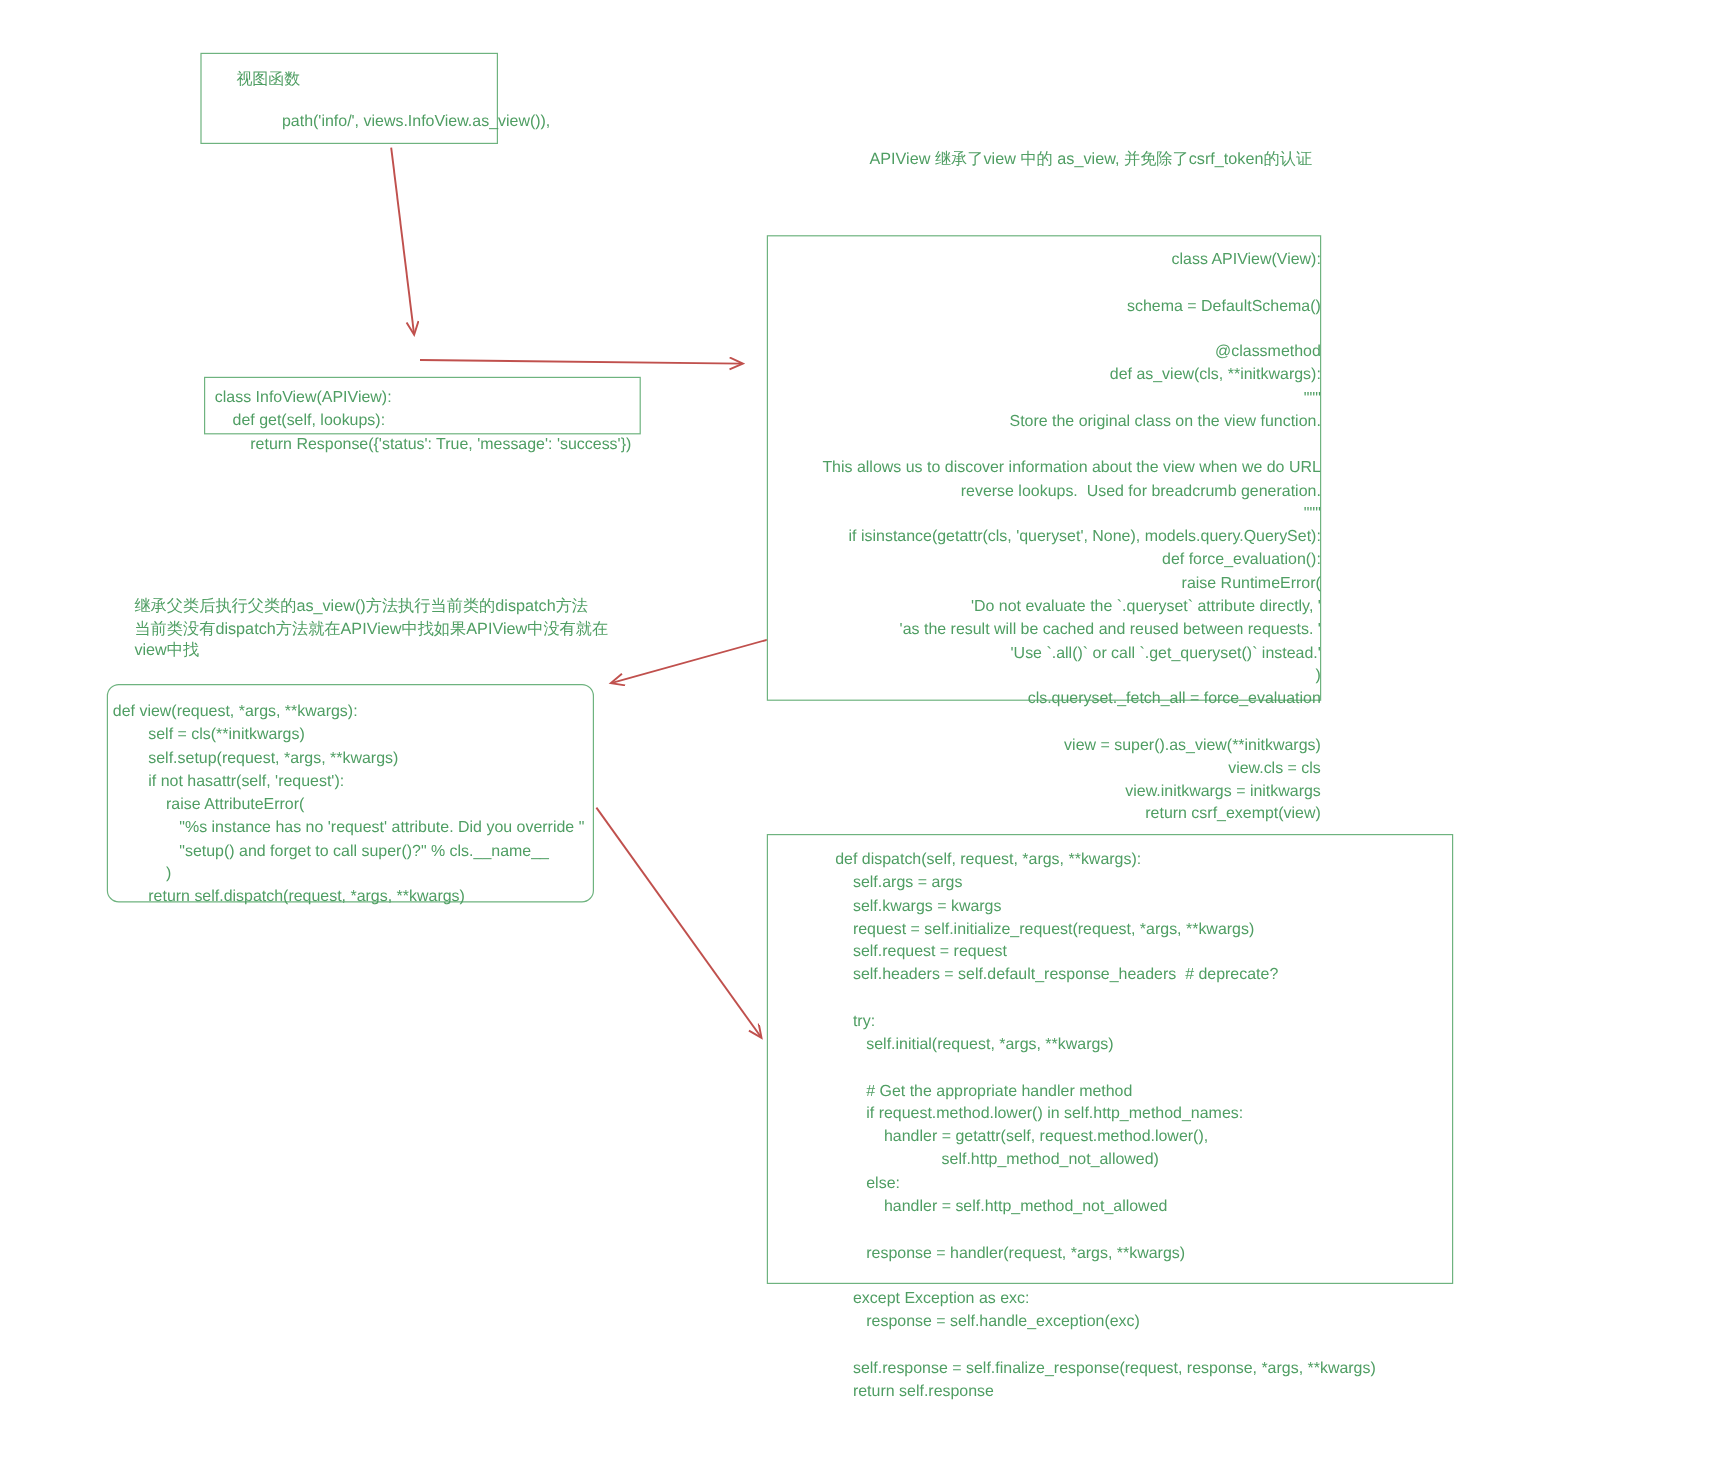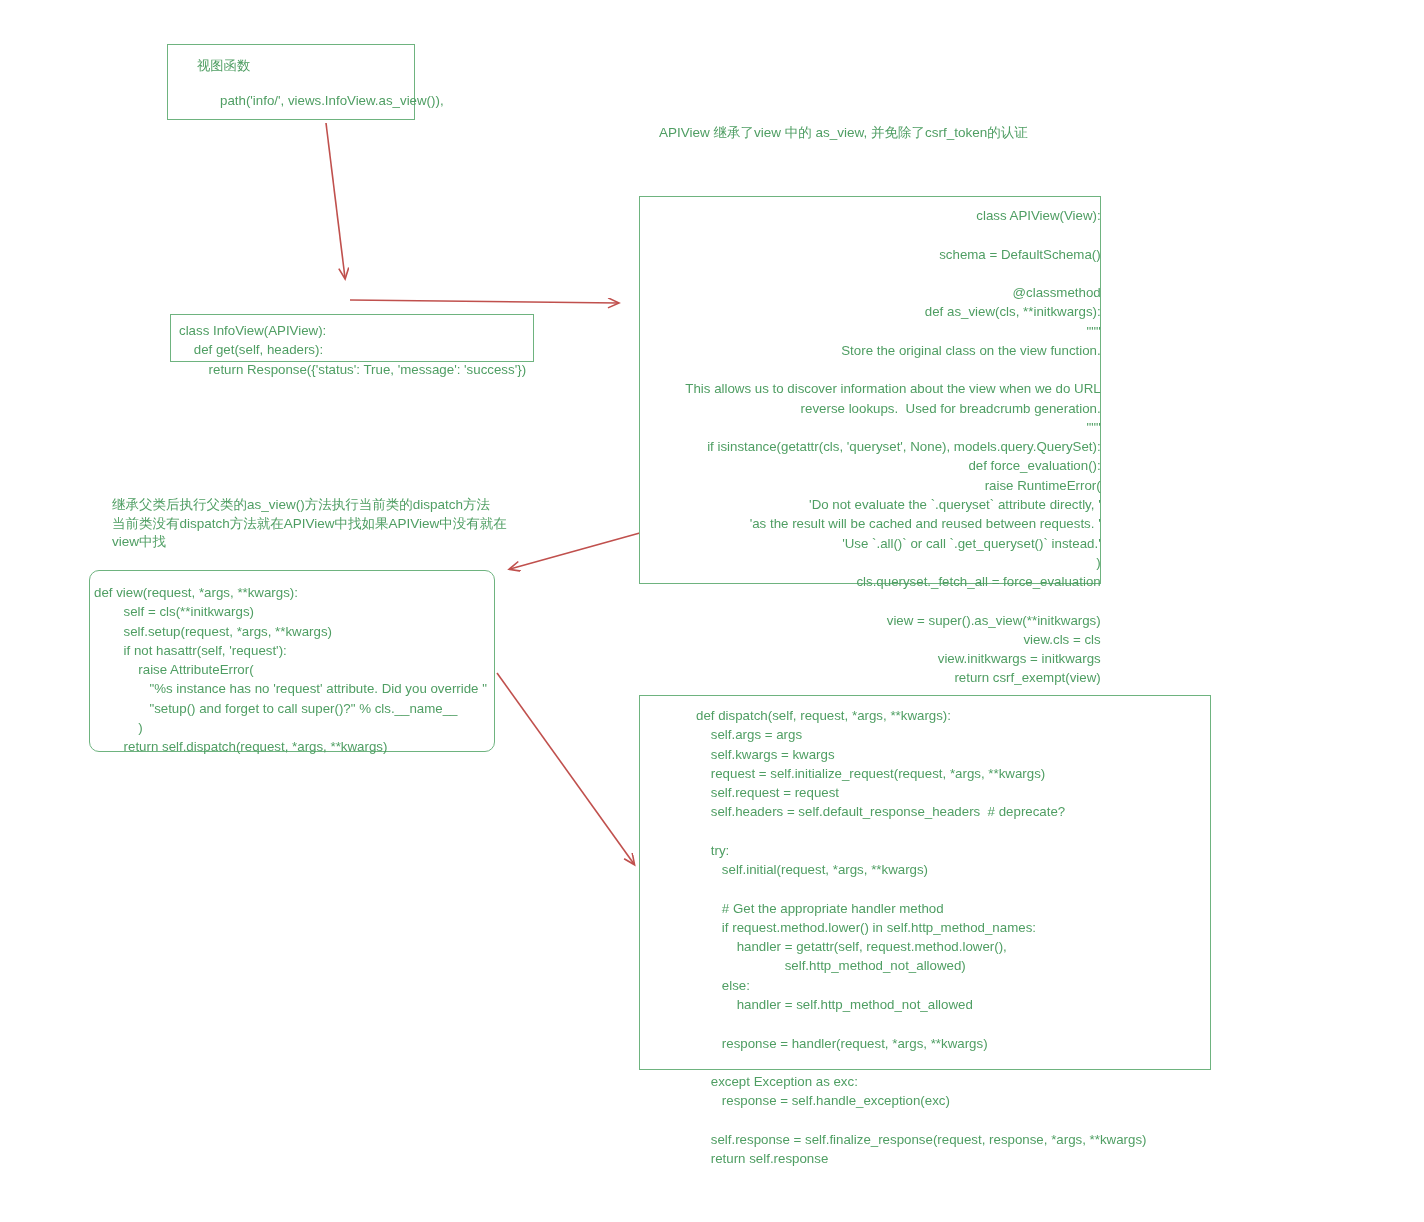--- a/index.html
+++ b/index.html
@@ -65,31 +65,31 @@
 
     <path d="M350,300 L618,303" stroke="#c0504d" stroke-width="1.6" fill="none" marker-end="url(#ah)"></path>
 
     <path d="M683,521 L510,569" stroke="#c0504d" stroke-width="1.6" fill="none" marker-end="url(#ah)"></path>
 
     <path d="M497,673 L634,864" stroke="#c0504d" stroke-width="1.6" fill="none" marker-end="url(#ah)"></path>
   </svg>
 
   <div class="box" style="left:167px; top:44px; width:248px; height:76px;">
     <div class="code" style="position:absolute; left:29px; top:14px;">视图函数</div>
-    <div class="code" style="position:absolute; left:12px; top:49px;padding-left:40px;">path('info/', views.InfoView.as_view()),</div>
+    <div class="code" style="position:absolute; left:27px; top:49px;padding-left:40px;">path('info/', views.InfoView.as_view()),</div>
   </div>
 
 
   <div class="box" style="left:170px; top:314px; width:364px; height:48px;">
     <div class="code loose" style="position:absolute; left:8px; top:6px;">class InfoView(APIView):
-    def get(self, headers):
+    def get(self, lookups):
         return Response({'status': True, 'message': 'success'})</div>
   </div>
 
-  <div class="note" style="left:659px; top:124px; width:500px;">APIView 继承了view 中的 as_view,  并免除了csrf_token的认证</div>
+  <div class="note" style="left:659px; top:124px; width:500px;text-align:center;">APIView 继承了view 中的 as_view,  并免除了csrf_token的认证</div>
 
   <div class="note" style="left:744px; top:180px; width:200px;margin-top:15px;">函数 APIView</div>
 
   <div class="box" style="left:639px; top:196px; width:462px; height:388px;text-align:right;">
     <div class="code loose" style="position:absolute; left:16px; top:9px;">class APIView(View):
 
     schema = DefaultSchema()
 
     @classmethod
     def as_view(cls, **initkwargs):

